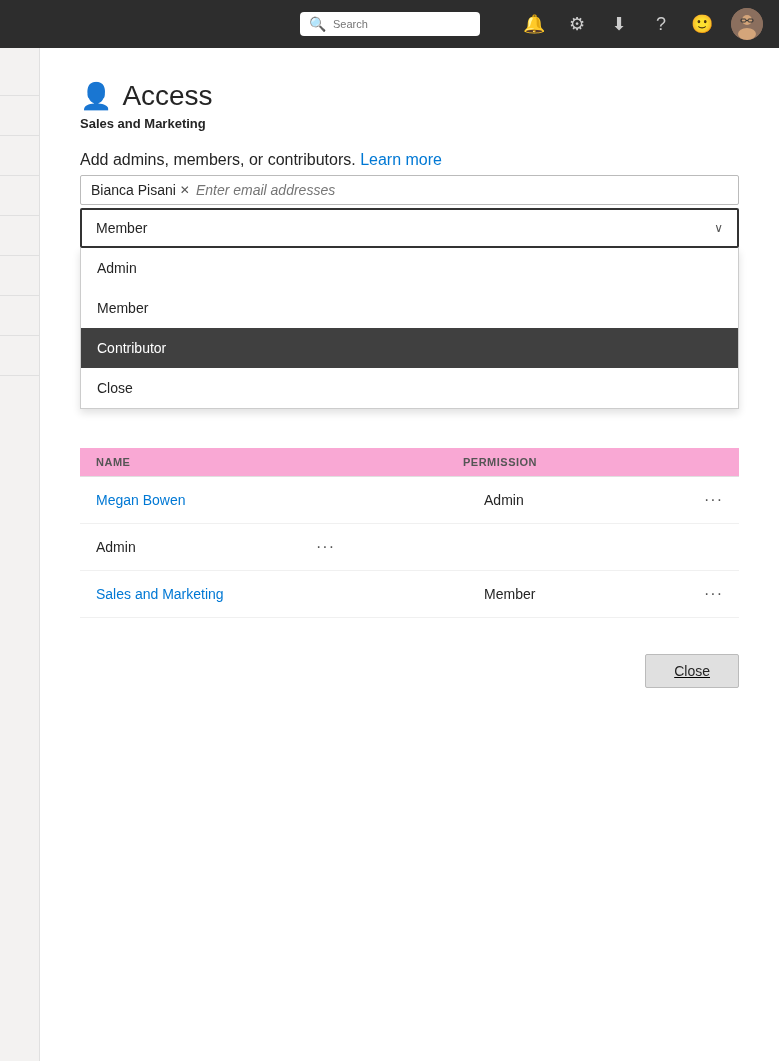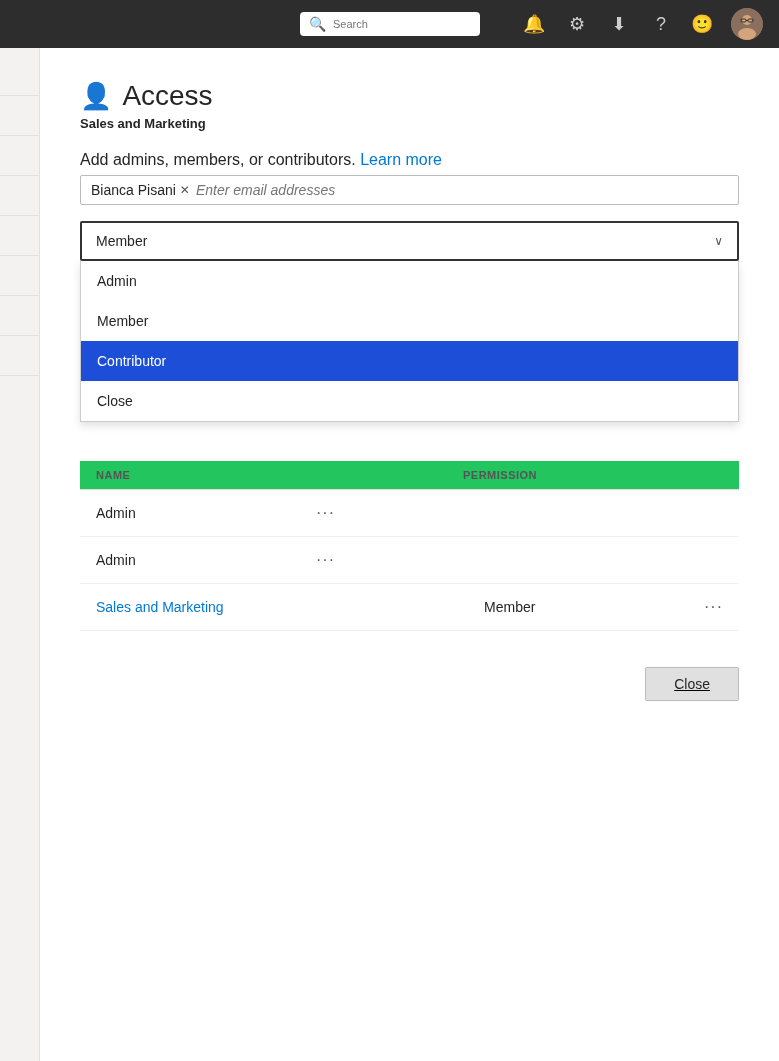--- a/index.html
+++ b/index.html
@@ -145,21 +145,21 @@
     }
 
     
     .email-input-row {
       border: 1px solid #bbb;
       border-radius: 2px;
       padding: 6px 10px;
       display: flex;
       align-items: flex-start;
       gap: 6px;
-      margin-bottom: 16px;
+      margin-bottom: 3px;
       background: white;
     }
 
     .email-tag {
       display: flex;
       align-items: center;
       gap: 4px;
       font-size: 14px;
       color: #252525;
     }
@@ -216,34 +216,34 @@
     }
 
     .dropdown-item {
       padding: 12px 16px;
       font-size: 14px;
       color: #252525;
       cursor: pointer;
     }
 
     .dropdown-item.selected {
-      background: #1d4ed8;
+      background: #404040;
       color: white;
     }
 
     
     .table-section {
       margin-top: 200px;
     }
 
     .table-header {
       display: flex;
       padding: 8px 16px;
       gap: 0;
-      background: #22c55e;
+      background: #f9a8d4;
       border-bottom: 1px solid #e0e0e0;
       align-items: center;
     }
 
     .table-col-name {
       flex: 1;
       font-size: 11px;
       font-weight: 700;
       color: #555;
       letter-spacing: 0.5px;
@@ -406,20 +406,21 @@
     </div>
 
     <div class="table-section">
       <div class="table-header">
         <span class="table-col-name">NAME</span>
         <span class="table-col-permission">PERMISSION</span>
         <span style="width:40px;"></span>
       </div>
 
       <div class="table-row">
+        <span class="row-name">Megan Bowen</span>
         <span class="row-permission">Admin</span>
         <span class="row-menu">···</span>
       </div>
 
       <div class="table-row">
         <span class="row-permission">Admin</span>
         <span class="row-menu">···</span>
       </div>
 
       <div class="table-row">

